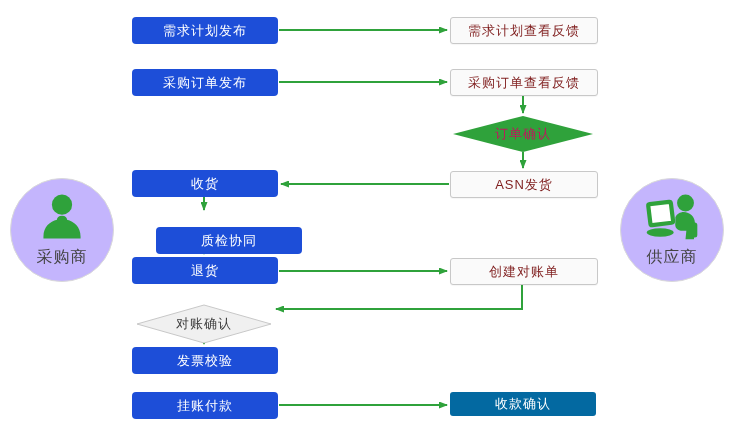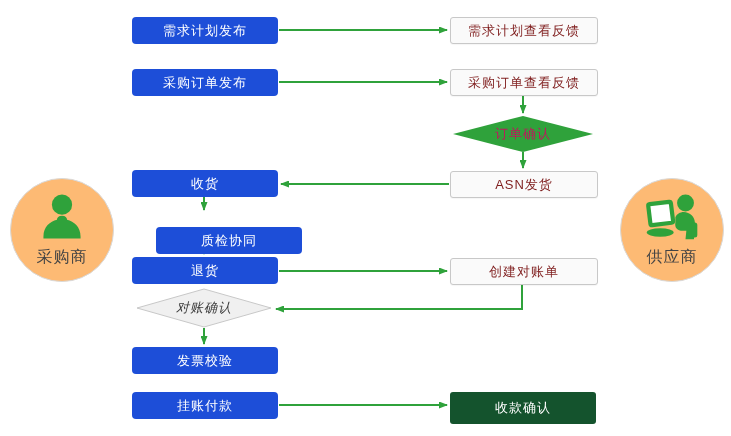--- a/index.html
+++ b/index.html
@@ -9,53 +9,53 @@
   
   #connectors{position:absolute;left:0;top:0;width:731px;height:436px;z-index:1;}
 
   
   .node{position:absolute;z-index:2;display:flex;align-items:center;justify-content:center;
         font-size:13px;box-sizing:border-box;letter-spacing:1px;}
 
   .green-box{background:#1d4ed8;color:#ffffff;border-radius:4px;width:146px;height:27px;left:132px;}
   .white-box{background:#fafafa;color:#7f1d1d;border:1px solid #c8c8c8;border-radius:3px;
              width:148px;height:27px;left:450px;box-shadow:0 1px 1px rgba(0,0,0,0.04);}
-  .red-box{background:#14532d;color:#ffffff;border-radius:3px;width:146px;height:32px;left:450px;}
+  .red-box{background:#0369a1;color:#ffffff;border-radius:3px;width:146px;height:24px;left:450px;}
 
   .diamond{position:absolute;z-index:2;}
   .diamond svg{position:absolute;left:0;top:0;}
   .diamond .dlabel{position:absolute;left:0;top:0;width:100%;height:100%;
                    display:flex;align-items:center;justify-content:center;
                    font-size:13px;letter-spacing:1px;}
   .diamond-green .dlabel{color:#be185d;}
   .diamond-gray .dlabel{color:#3c3c3c;}
 
   .actor{position:absolute;z-index:2;width:104px;height:104px;border-radius:50%;
-         background:#fdba74;border:1px solid #d9d9d9;box-sizing:border-box;
+         background:#c4b5fd;border:1px solid #d9d9d9;box-sizing:border-box;
          display:flex;flex-direction:column;align-items:center;justify-content:center;}
   .actor .alabel{font-size:16px;color:#444444;margin-top:1px;letter-spacing:1px;}
   .actor svg{display:block;}
 
   
   #n-demand-plan-publish{top:17px;}
   #n-po-publish{top:69px;}
   #n-receive{top:170px;}
   #n-quality{top:227px;margin-left:24px;}
   #n-return{top:257px;}
   #n-invoice{top:347px;}
   #n-payment{top:392px;}
 
   #n-demand-plan-feedback{top:17px;}
   #n-po-feedback{top:69px;}
   #n-asn{top:171px;}
   #n-create-statement{top:258px;}
   #n-receipt-confirm{top:392px;}
 
   #d-order-confirm{left:453px;top:116px;width:140px;height:36px;}
-  #d-recon-confirm{left:136px;top:288px;width:136px;height:40px;font-style:italic;}
+  #d-recon-confirm{left:136px;top:304px;width:136px;height:40px;}
 
   #actor-buyer{left:10px;top:178px;}
   #actor-supplier{left:620px;top:178px;}
 </style>
 </head>
 <body>
 
 <div id="stage">
 
   <svg id="connectors" viewBox="0 0 731 436" xmlns="http://www.w3.org/2000/svg">

